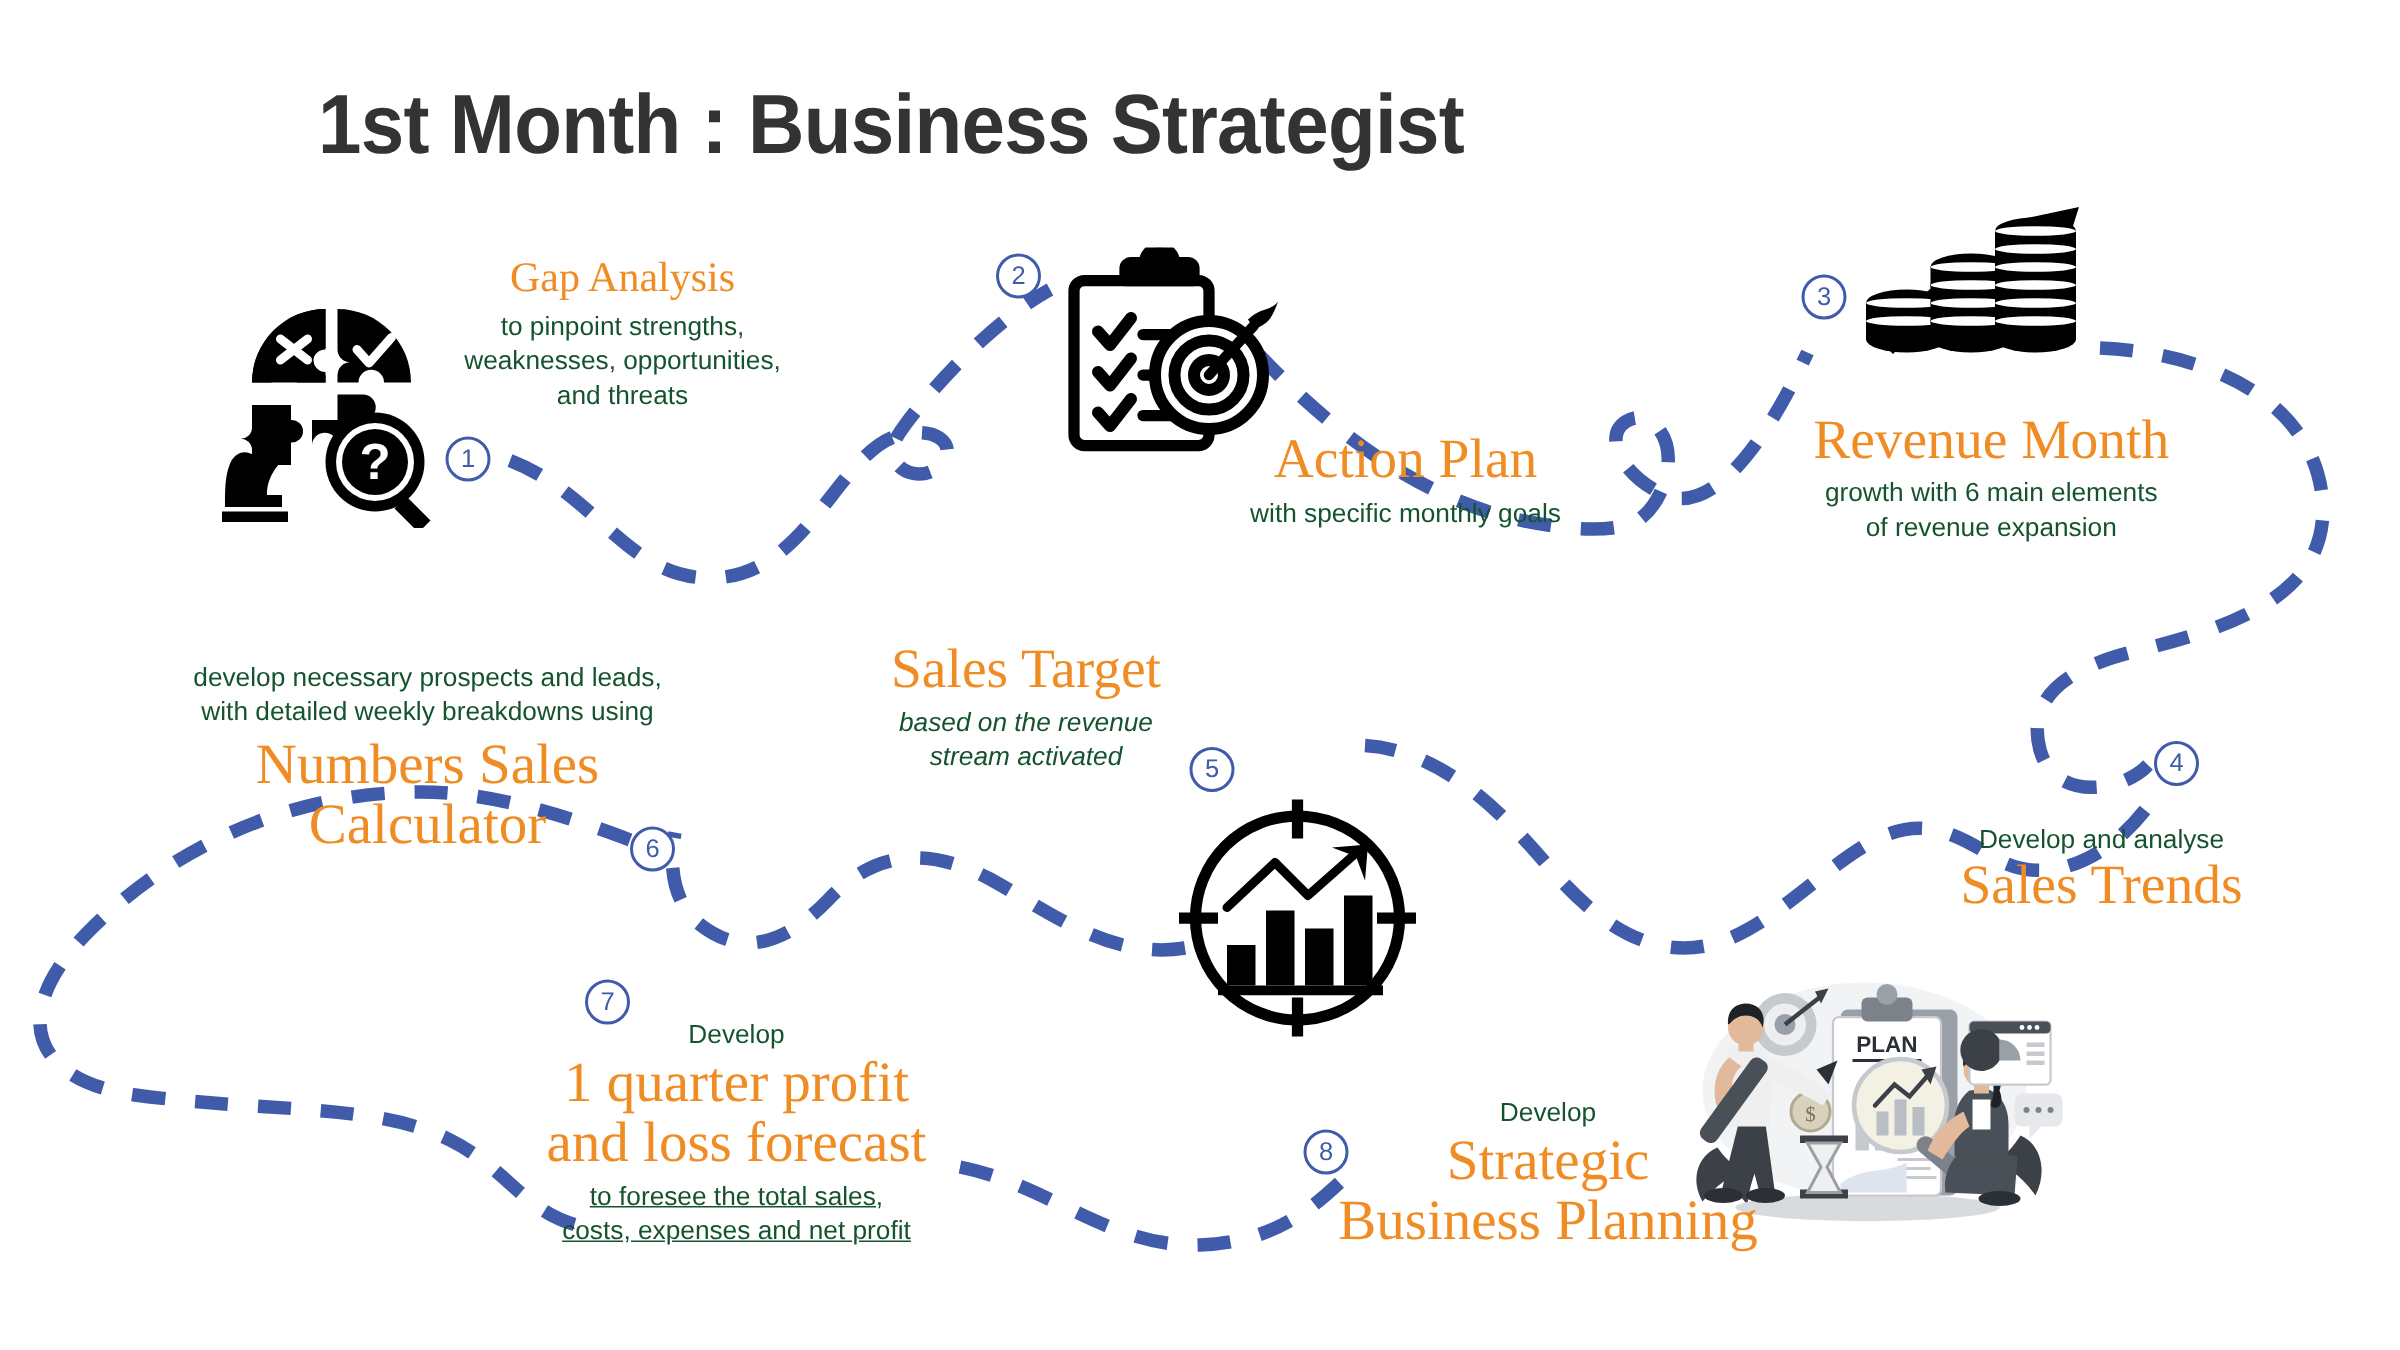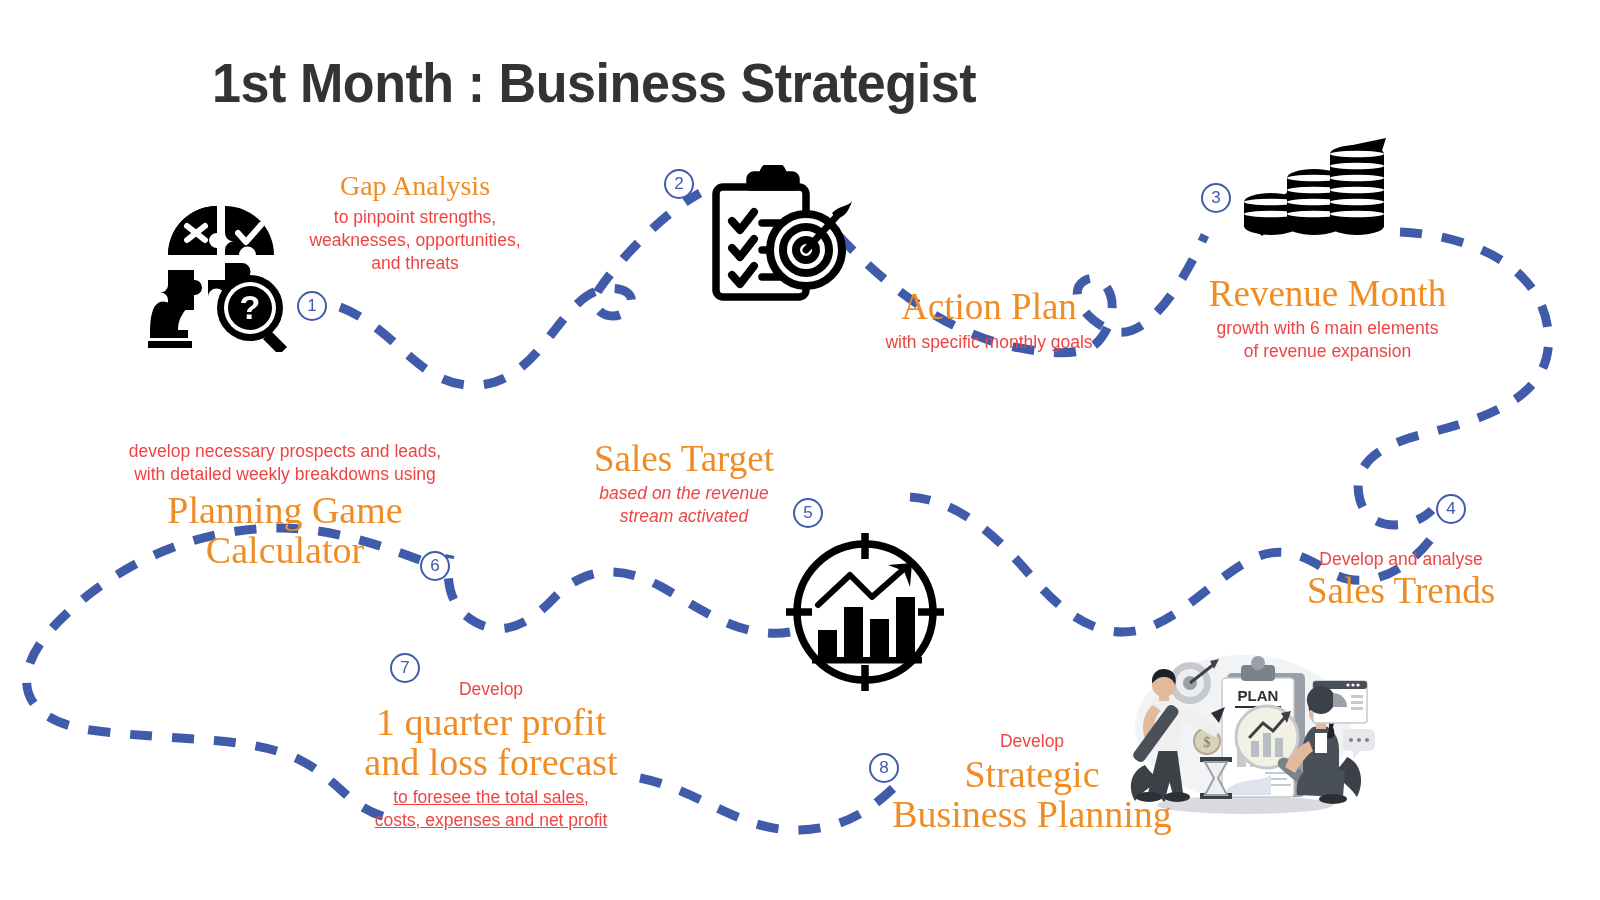--- a/index.html
+++ b/index.html
@@ -29,21 +29,21 @@
   
   .block{position:absolute;}
   .head{
     font-family:"Liberation Serif", serif;
     color:#F08C24;font-weight:400;line-height:1.02;
     white-space:nowrap;
   }
   .head.wrap{white-space:normal;}
   .body{
     font-family:"Liberation Sans", sans-serif;
-    color:#ef4444;font-size:17.5px;line-height:1.32;font-weight:400;
+    color:#14532d;font-size:17.5px;line-height:1.32;font-weight:400;
   }
   .ctr{text-align:center;}
 
   
   .num{
     position:absolute;width:30px;height:30px;border-radius:50%;
     border:2.4px solid #3F5BA9;color:#3F5BA9;
     font-family:"Liberation Sans", sans-serif;
     font-size:17px;font-weight:400;
     display:flex;align-items:center;justify-content:center;
@@ -363,50 +363,50 @@
     <div id="title">1st Month : Business Strategist</div>
 
     <div class="block ctr" style="left:290px;top:172px;width:250px;">
       <div class="head" style="font-size:28px;">Gap Analysis</div>
       <div class="body" style="margin-top:5px;white-space:pre-line;">to pinpoint strengths,
 weaknesses, opportunities,
 and threats</div>
     </div>
     <div class="num" style="left:297px;top:291px;">1</div>
 
-    <div class="block ctr" style="left:864px;top:288px;width:250px;">
+    <div class="block ctr" style="left:812px;top:288px;width:250px;">
       <div class="head" style="font-size:37px;">Action Plan</div>
       <div class="body" style="margin-top:5px;white-space:pre-line;">with specific monthly goals</div>
     </div>
     <div class="num" style="left:664px;top:169px;">2</div>
 
     <div class="block ctr" style="left:1180px;top:275px;width:295px;">
       <div class="head" style="font-size:37px;">Revenue Month</div>
       <div class="body" style="margin-top:4px;white-space:pre-line;">growth with 6 main elements
 of revenue expansion</div>
     </div>
     <div class="num" style="left:1201px;top:183px;">3</div>
 
     <div class="block ctr" style="left:1280px;top:548px;width:242px;">
       <div class="body">Develop and analyse</div>
       <div class="head" style="font-size:37px;margin-top:1px;">Sales Trends</div>
     </div>
     <div class="num" style="left:1436px;top:494px;">4</div>
 
-    <div class="block ctr" style="left:556px;top:440px;width:256px;">
+    <div class="block ctr" style="left:556px;top:428px;width:256px;">
       <div class="head" style="font-size:37px;">Sales Target</div>
       <div class="body" style="margin-top:4px;white-space:pre-line;font-style:italic;">based on the revenue
 stream activated</div>
     </div>
     <div class="num" style="left:793px;top:498px;">5</div>
 
     <div class="block ctr" style="left:90px;top:440px;width:390px;">
       <div class="body" style="white-space:pre-line;">develop necessary prospects and leads,
 with detailed weekly breakdowns using</div>
-      <div class="head wrap" style="font-size:38px;margin-top:4px;white-space:pre-line;line-height:1.06;">Planning Game
+      <div class="head wrap" style="font-size:38px;margin-top:4px;white-space:pre-line;line-height:1.06;">Numbers Sales
 Calculator</div>
     </div>
     <div class="num" style="left:420px;top:551px;">6</div>
 
     <div class="block ctr" style="left:316px;top:678px;width:350px;">
       <div class="body">Develop</div>
       <div class="head wrap" style="font-size:38px;margin-top:1px;white-space:pre-line;line-height:1.06;">1 quarter profit
 and loss forecast</div>
       <div class="body" style="margin-top:3px;white-space:pre-line;text-decoration:underline;">to foresee the total sales,
 costs, expenses and net profit</div>

